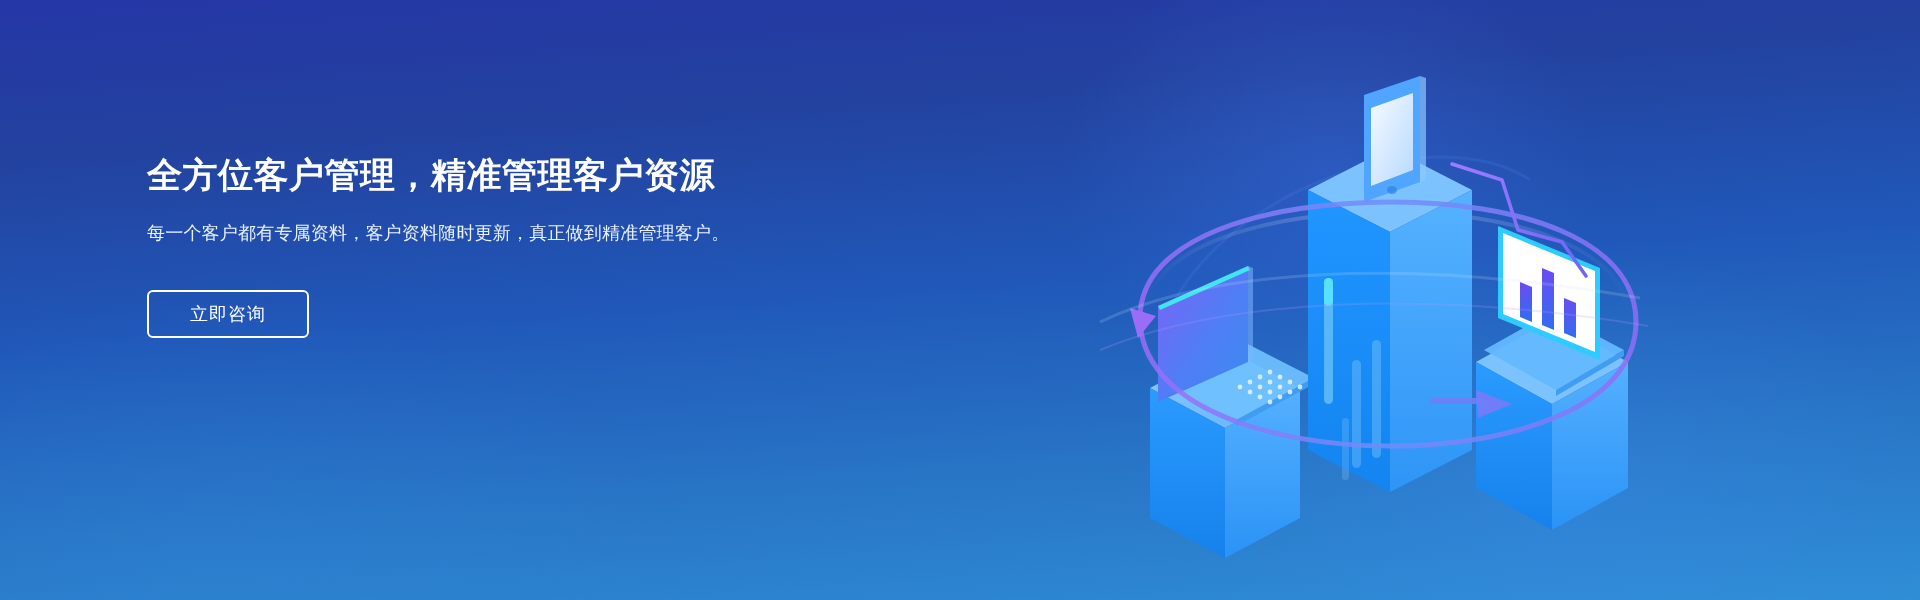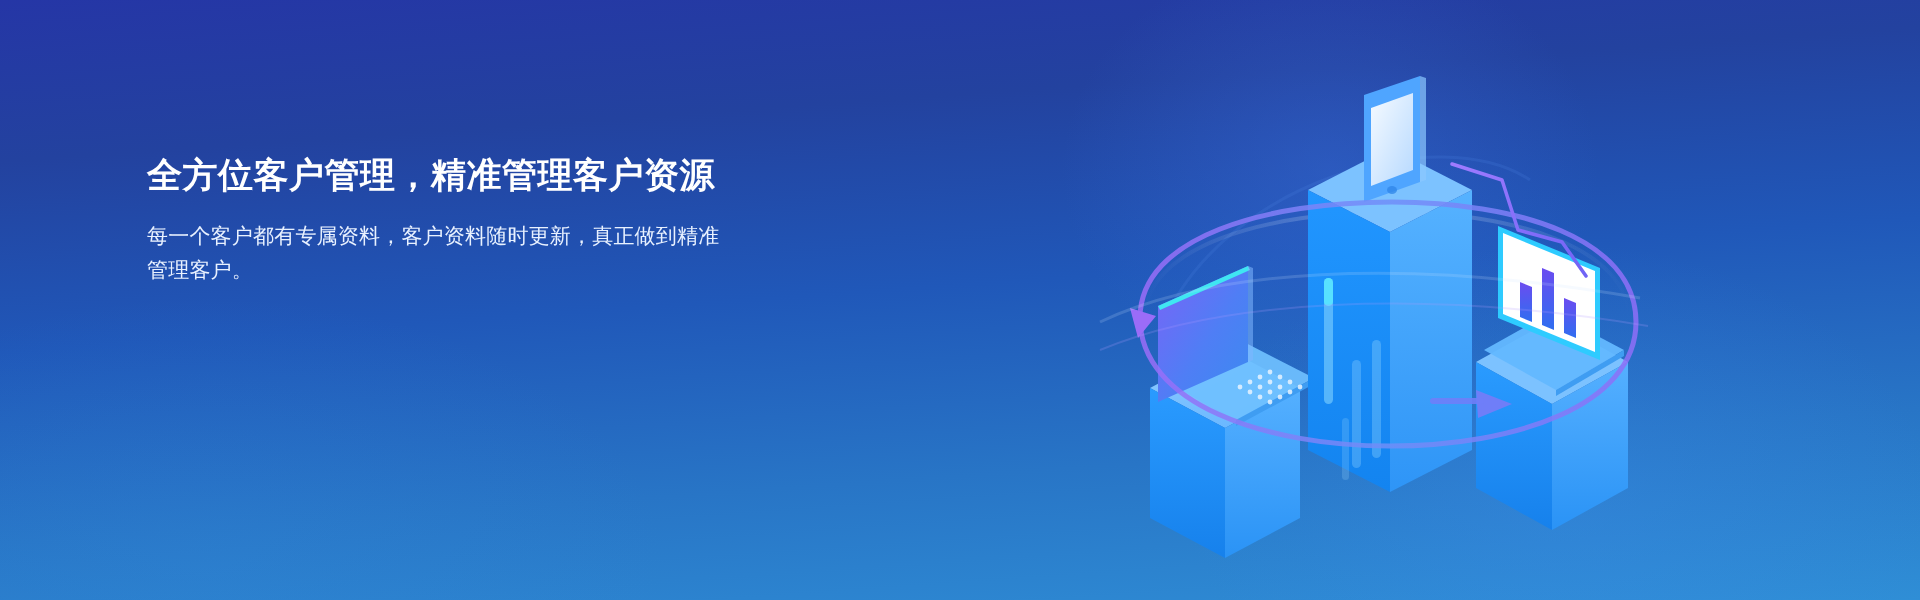--- a/index.html
+++ b/index.html
@@ -41,21 +41,21 @@
     color:#ffffff;
     font-size:35px;
     font-weight:bold;
     letter-spacing:.5px;
     line-height:1.25;
     white-space:nowrap;
   }
   .subtitle {
     margin-top:22px;
     color:#e8f1ff;
-    font-size:21px;
+    font-size:18px;
     line-height:1.62;
     width:590px;
     letter-spacing:.2px;
   }
   .cta {
     display:flex; align-items:center; justify-content:center;
     margin-top:42px;
     width:162px; height:48px;
     border:2px solid #ffffff;
     border-radius:6px;
@@ -75,20 +75,21 @@
 
 <div class="hero">
 
   <div class="glow-a"></div>
   <div class="glow-b"></div>
   <div class="glow-c"></div>
 
   <div class="copy">
     <div class="headline">全方位客户管理，精准管理客户资源</div>
     <div class="subtitle">每一个客户都有专属资料，客户资料随时更新，真正做到精准管理客户。</div>
+    <div class="cta">立即咨询</div>
   </div>
 
   <div class="art">
     <svg viewBox="0 0 560 540" xmlns="http://www.w3.org/2000/svg">
       <defs>
         <linearGradient id="gBarFrontL" x1="0" y1="0" x2="0" y2="1">
           <stop offset="0%" stop-color="#2a9bff"></stop>
             <stop offset="100%" stop-color="#1681ec"></stop>
         </linearGradient>
         <linearGradient id="gBarSideL" x1="0" y1="0" x2="0" y2="1">

